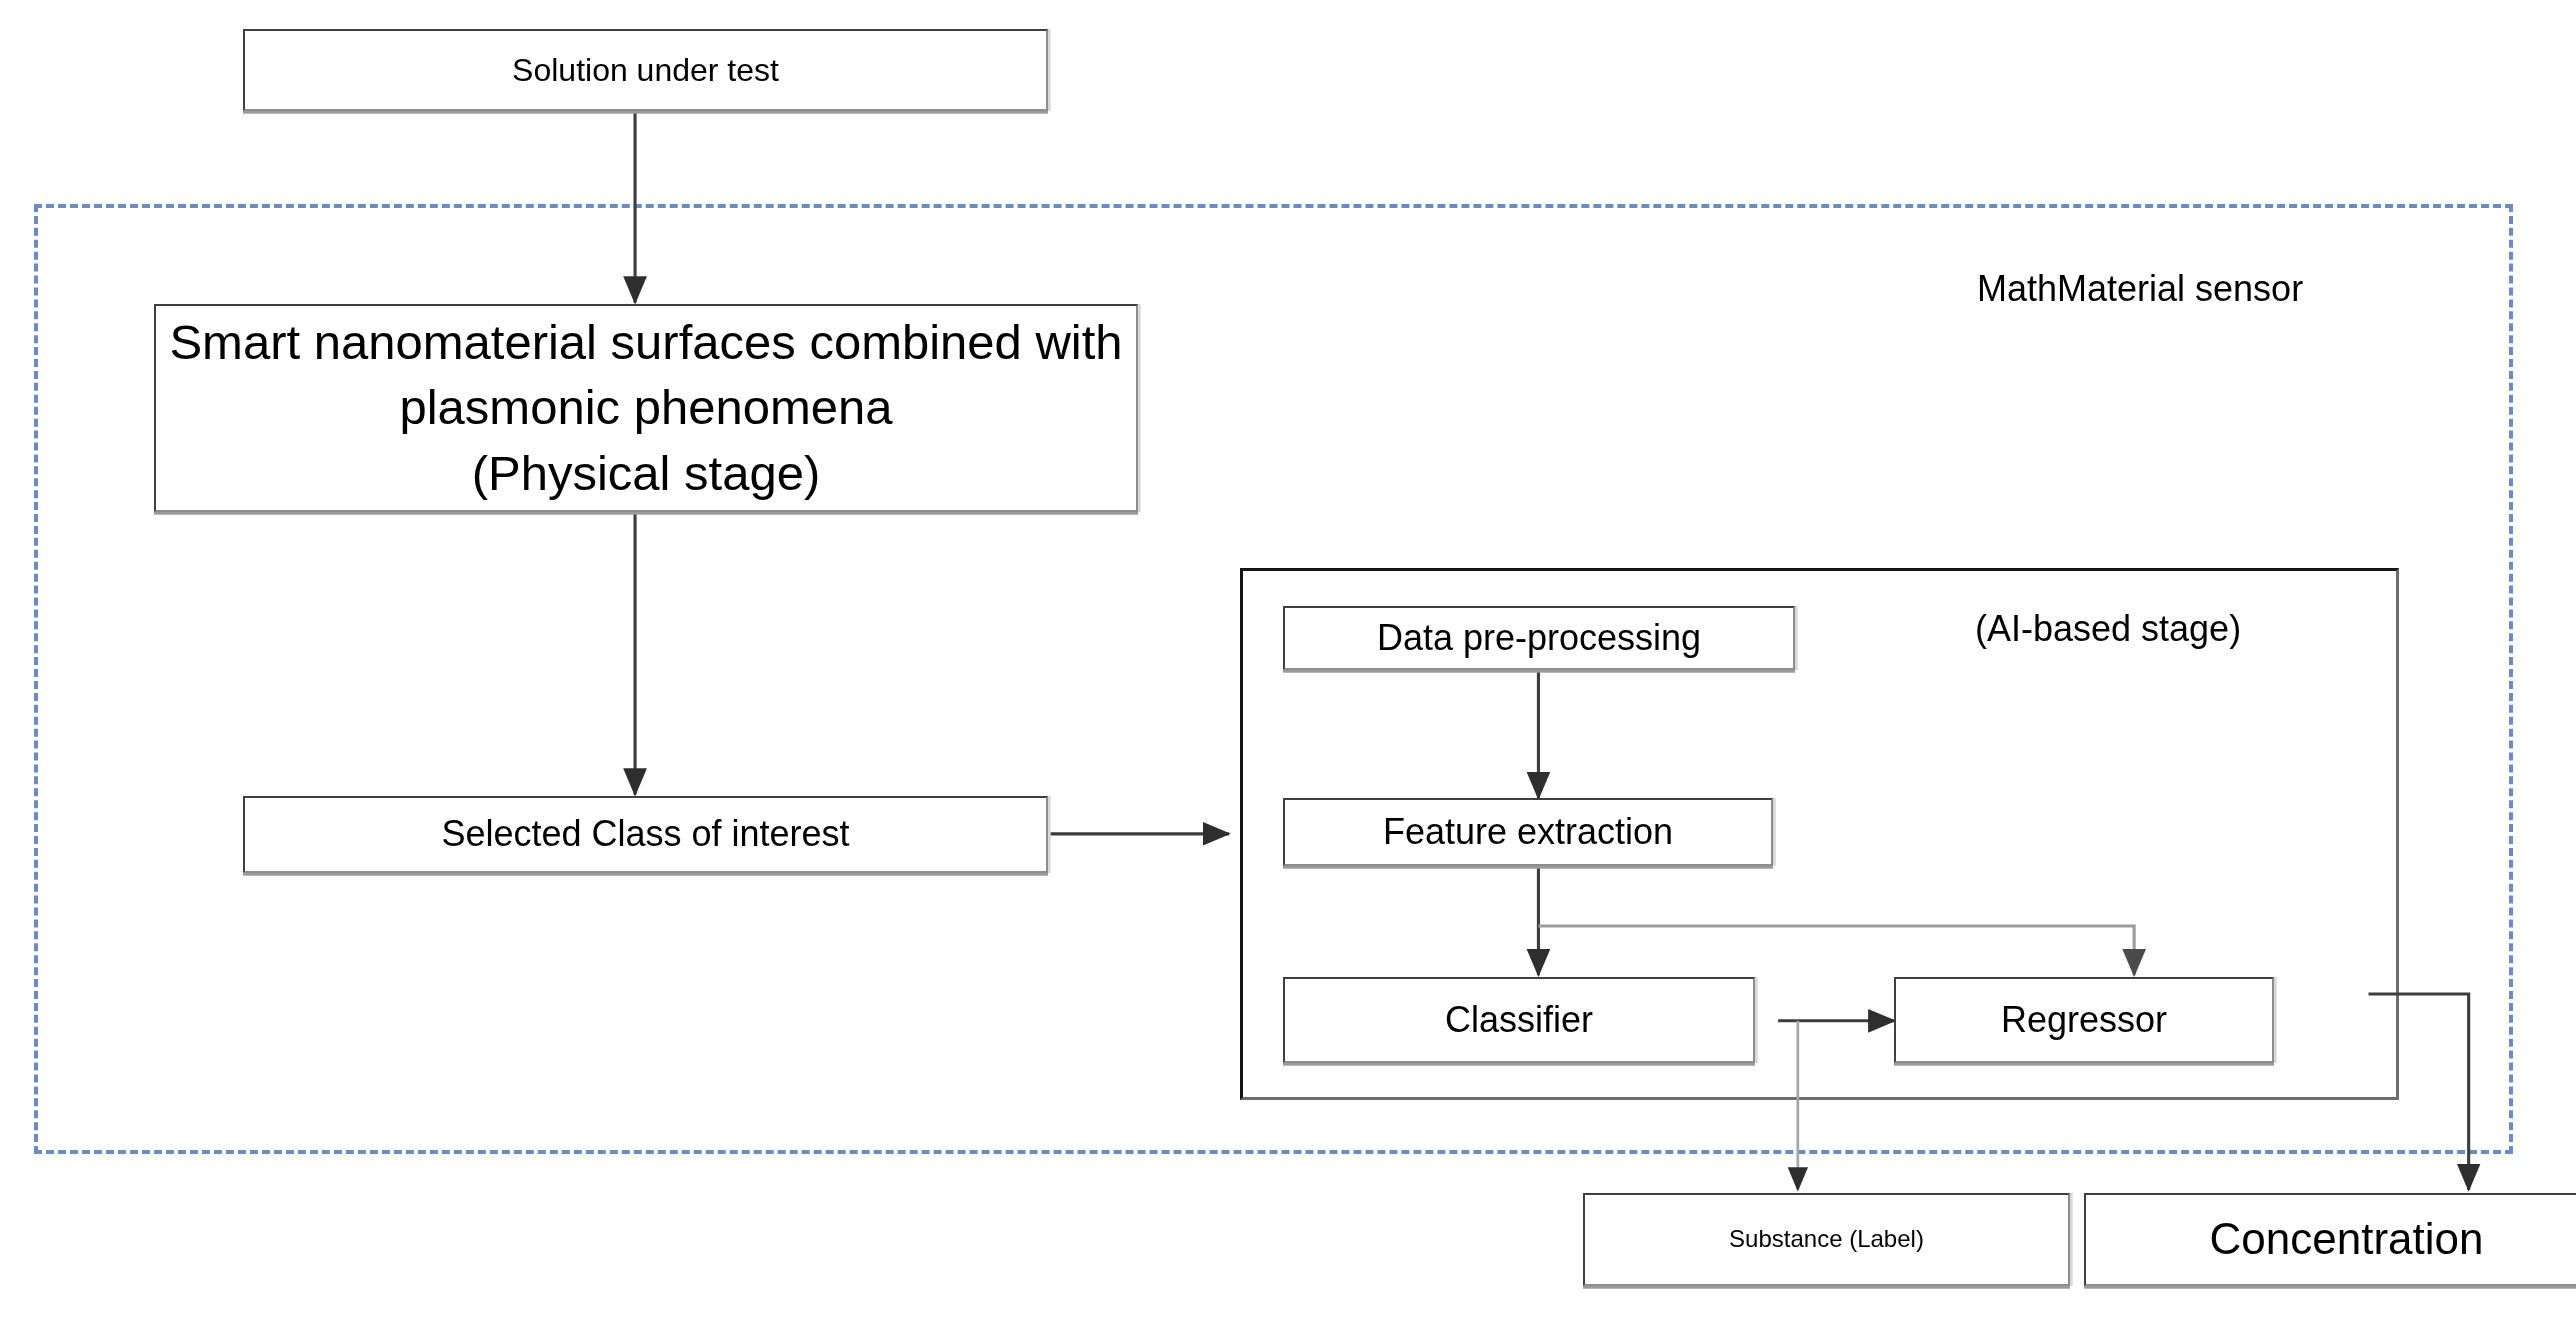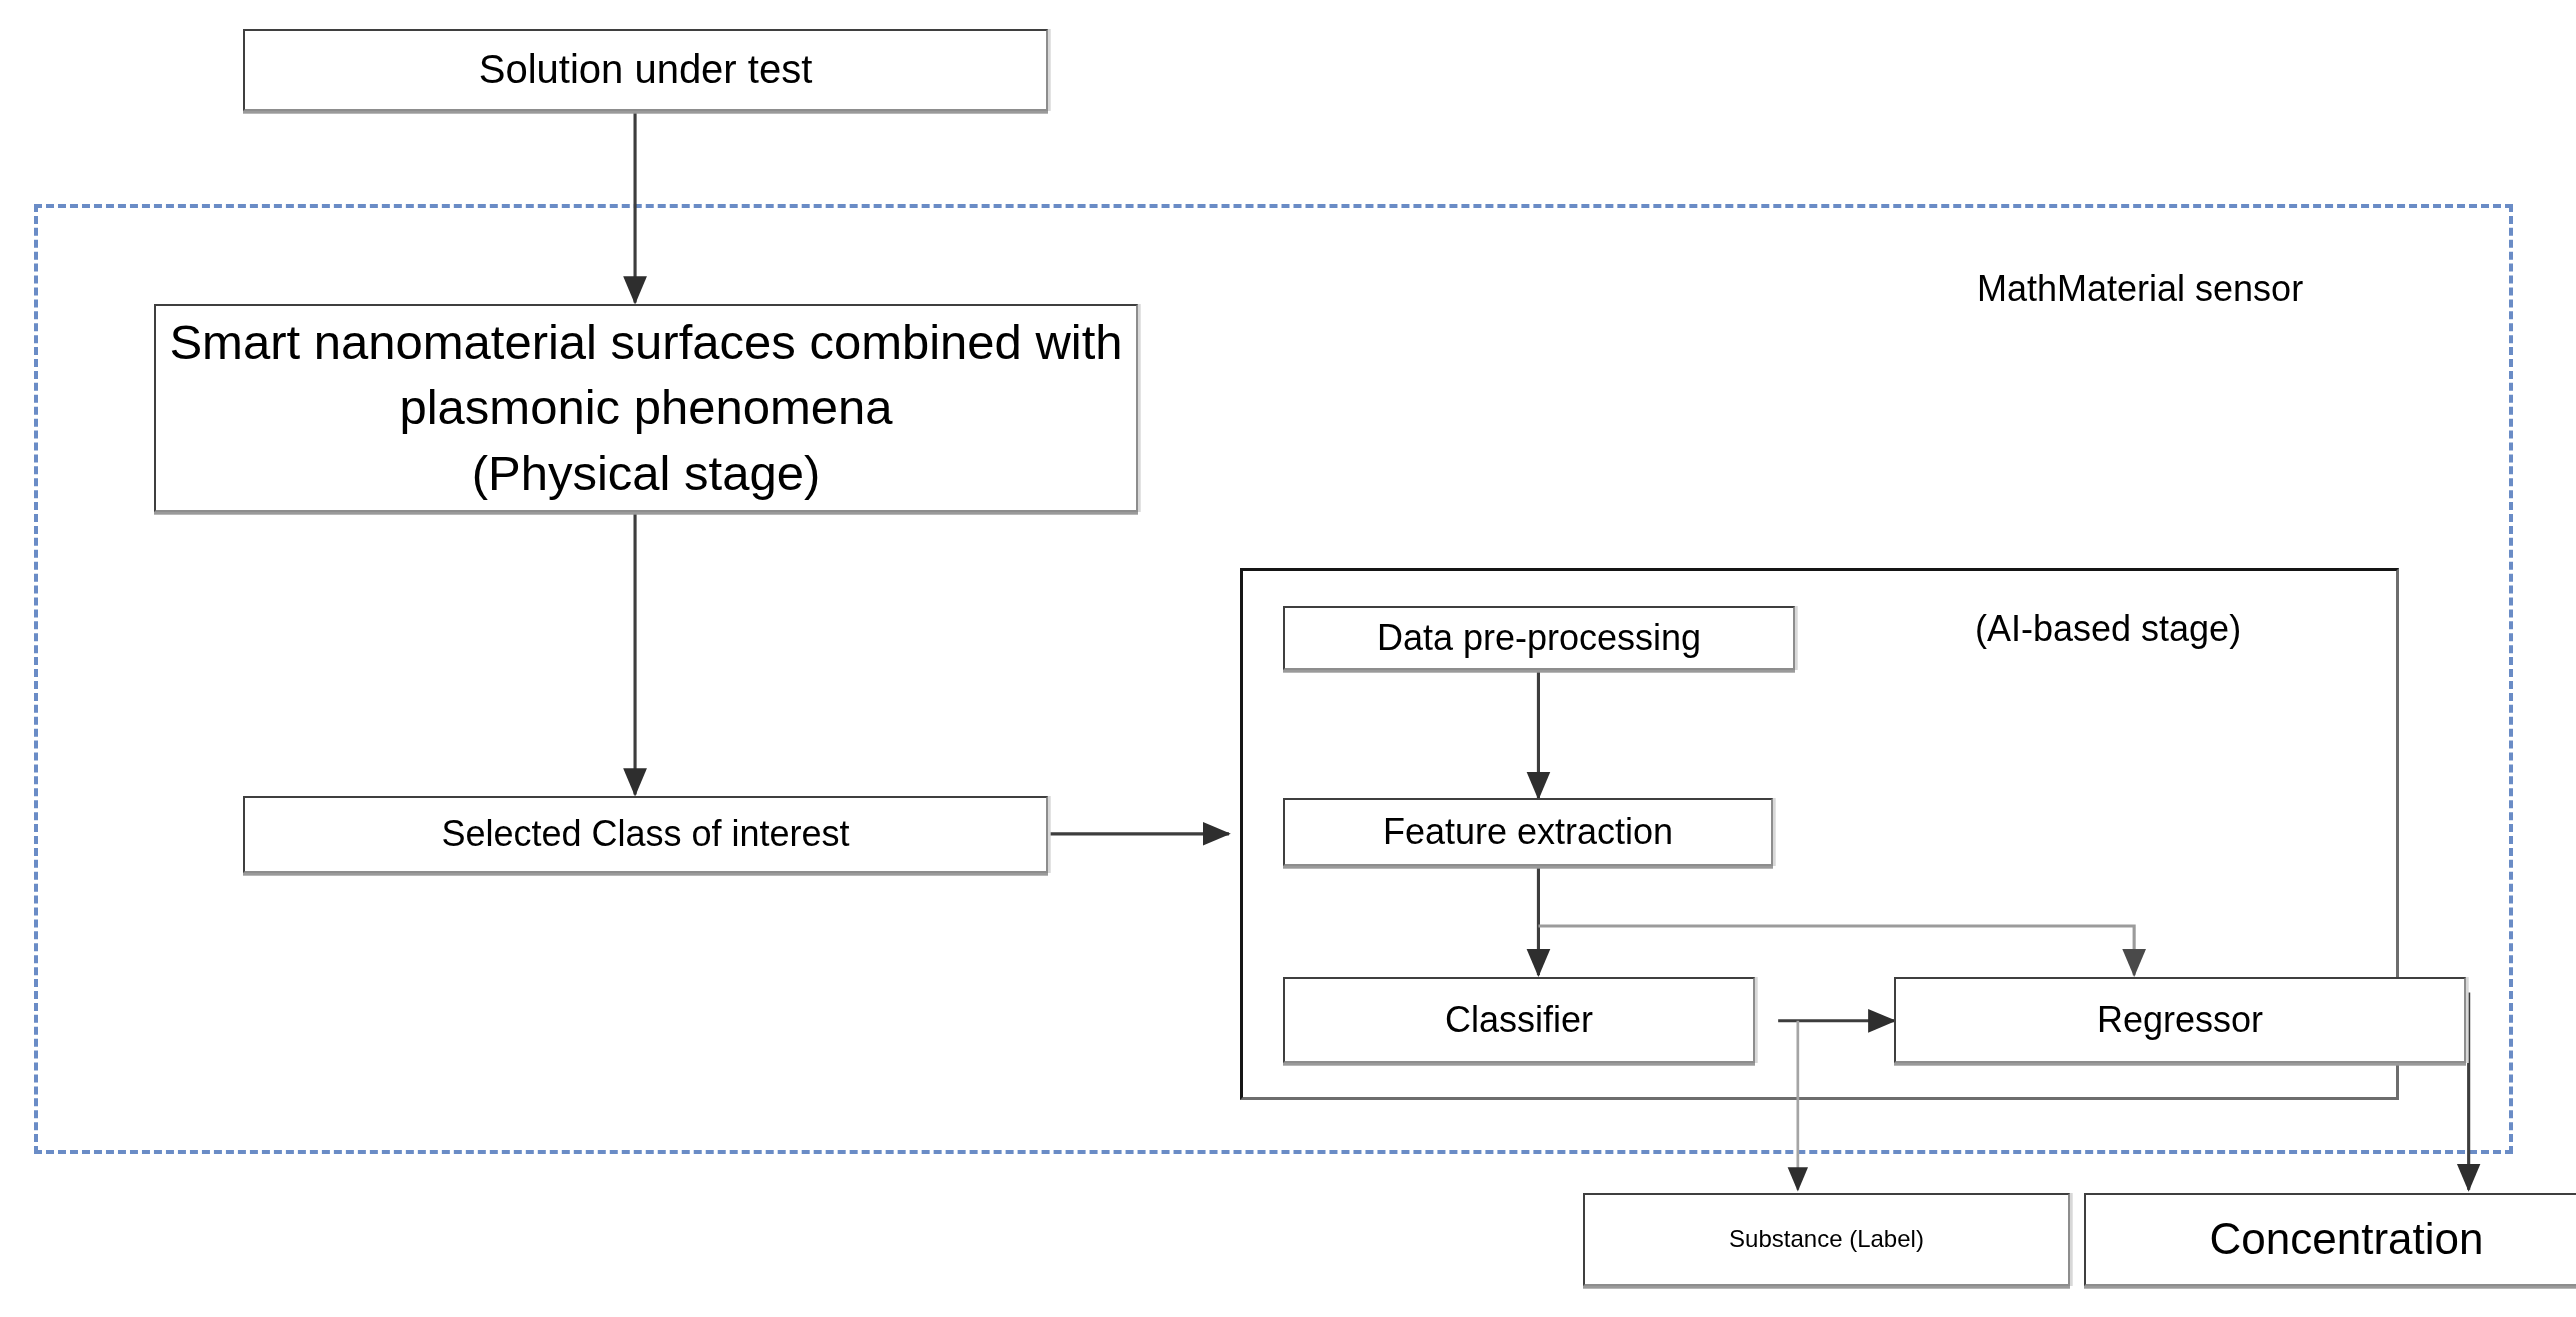--- a/index.html
+++ b/index.html
@@ -99,21 +99,21 @@
 
     <path d="M 1720 1035 L 2386 1035 L 2386 1090" fill="none" stroke="#9b9b9b" stroke-width="3.5" marker-end="url(#ahl)"></path>
 
     <path d="M 1988 1141 L 2118 1141" fill="none" stroke="#3d3d3d" stroke-width="3.5" marker-end="url(#ah)"></path>
 
     <path d="M 2010 1141 L 2010 1330" fill="none" stroke="#a5a5a5" stroke-width="3" marker-end="url(#ah)"></path>
 
     <path d="M 2648 1111 L 2760 1111 L 2760 1330" fill="none" stroke="#3d3d3d" stroke-width="3.5" marker-end="url(#ah)"></path>
   </svg>
 
-  <div class="node" style="left:243px; top:29px; width:805px; height:82px; font-size:40px;">
+  <div class="node" style="left:243px; top:29px; width:805px; height:82px; font-size:32px;">
     <span class="node-text">Solution under test</span>
   </div>
 
   <div class="node" style="left:154px; top:304px; width:984px; height:208px; font-size:49px;text-align:center;">
     <span class="node-text">Smart nanomaterial surfaces combined with
 plasmonic phenomena
 (Physical stage)</span>
   </div>
 
   <div class="node" style="left:243px; top:796px; width:805px; height:77px; font-size:36px;">
@@ -125,21 +125,21 @@
   </div>
 
   <div class="node" style="left:1283px; top:798px; width:490px; height:68px; font-size:36px;">
     <span class="node-text">Feature extraction</span>
   </div>
 
   <div class="node" style="left:1283px; top:977px; width:472px; height:86px; font-size:36px;">
     <span class="node-text">Classifier</span>
   </div>
 
-  <div class="node" style="left:1894px; top:977px; width:572px; height:86px; font-size:36px;">
+  <div class="node" style="left:1894px; top:977px; width:380px; height:86px; font-size:36px;">
     <span class="node-text">Regressor</span>
   </div>
 
   <div class="node" style="left:1567px; top:1193px; width:487px; height:93px; font-size:24px;margin-left:16px;">
     <span class="node-text">Substance (Label)</span>
   </div>
 
   <div class="node" style="left:2084px; top:1193px; width:525px; height:93px; font-size:44px;text-align:center;">
     <span class="node-text">Concentration</span>
   </div>

